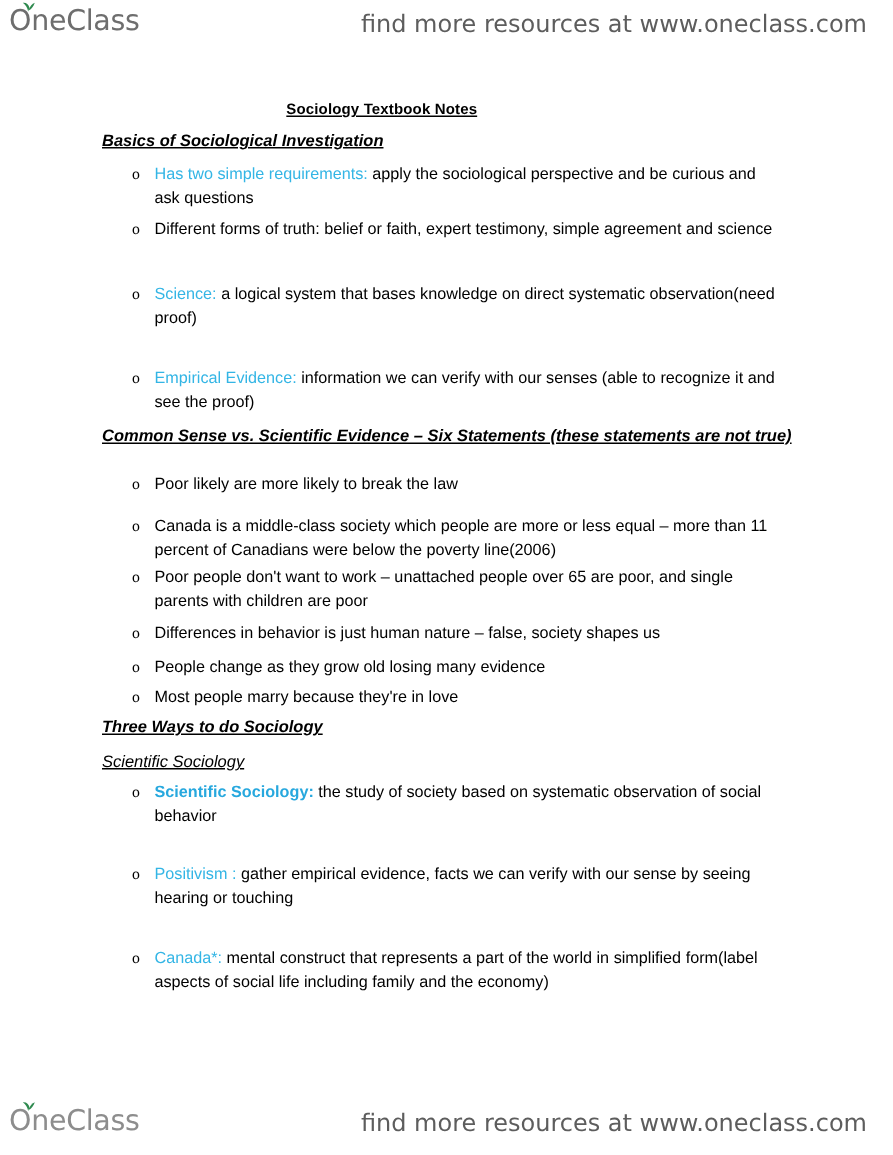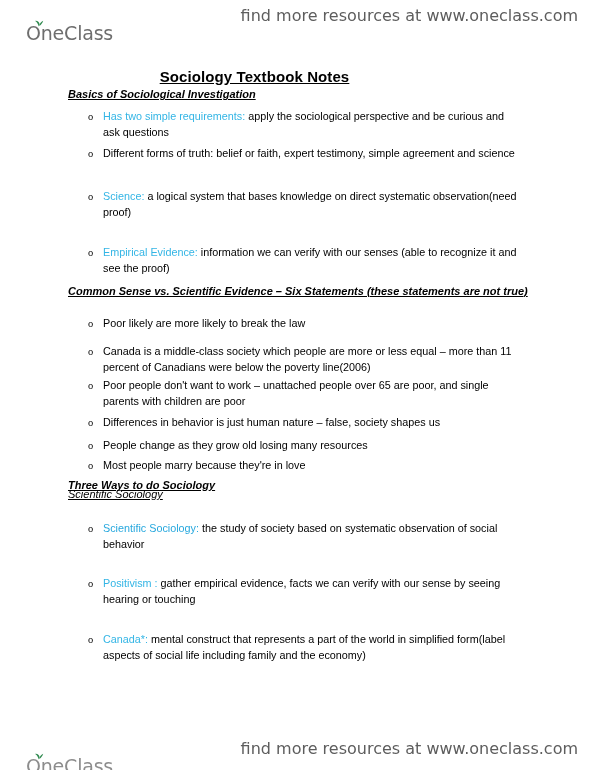--- a/index.html
+++ b/index.html
@@ -19,26 +19,25 @@
   
   .page-header {
     position: absolute;
     top: 0;
     left: 0;
     width: 595px;
     height: 40px;
   }
   .brand-logo {
     position: absolute;
-    left: 26px;
+    left: 6px;
     top: 3px;
     display: flex;
     align-items: flex-start;
     user-select: none;
-    margin-top: 19px;
   }
   .brand-logo .logo-mark {
     position: relative;
     display: inline-block;
   }
   .brand-logo .logo-text {
     font-family: "DejaVu Sans", sans-serif;
     font-size: 19px;
     letter-spacing: -0.2px;
     color: #6e6e6e;
@@ -88,21 +87,21 @@
     left: 0;
     top: 0;
     width: 595px;
   }
   .doc-title {
     position: absolute;
     left: 0;
     top: 68px;
     width: 509px;
     text-align: center;
-    font-size: 15px;
+    font-size: 10px;
     font-weight: bold;
     text-decoration: underline;
     letter-spacing: 0.1px;
   }
   .section-heading {
     position: absolute;
     left: 68px;
     font-size: 11px;
     font-style: italic;
     font-weight: bold;
@@ -129,21 +128,21 @@
     font-family: "Liberation Serif", serif;
   }
   .bullet-text {
     display: block;
     margin-left: 15px;
   }
   .term {
     color: #33b5e5;
   }
   .term.strong {
-    font-weight: normal;
+    font-weight: bold;
     color: #27a8de;
   }
 </style>
 </head>
 <body>
 
 <div class="page-header">
   <div class="brand-logo">
     <span class="logo-mark">
       <svg class="leaf-icon" viewBox="0 0 10 8">
@@ -188,28 +187,28 @@
       <div class="bullet-item" style="top: 378px;">
         <span class="bullet-marker">o</span>
         <span class="bullet-text"><span>Poor people don't want to work – unattached people over 65 are poor, and single parents with children are poor</span></span>
       </div>
       <div class="bullet-item" style="top: 415px;">
         <span class="bullet-marker">o</span>
         <span class="bullet-text"><span>Differences in behavior is just human nature – false, society shapes us</span></span>
       </div>
       <div class="bullet-item" style="top: 438px;">
         <span class="bullet-marker">o</span>
-        <span class="bullet-text"><span>People change as they grow old losing many resources</span></span>
+        <span class="bullet-text"><span>People change as they grow old losing many evidence</span></span>
       </div>
       <div class="bullet-item" style="top: 458px;">
         <span class="bullet-marker">o</span>
         <span class="bullet-text"><span>Most people marry because they're in love</span></span>
       </div>
       <div class="section-heading" style="top: 479px;">Three Ways to do Sociology </div>
-      <div class="section-heading plain" style="top: 488px;">Scientific Sociology </div>
+      <div class="section-heading plain" style="top: 502px;">Scientific Sociology </div>
       <div class="bullet-item" style="top: 521px;">
         <span class="bullet-marker">o</span>
         <span class="bullet-text"><span class="term strong">Scientific Sociology:</span><span> the study of society based on systematic observation of social behavior</span></span>
       </div>
       <div class="bullet-item" style="top: 576px;">
         <span class="bullet-marker">o</span>
         <span class="bullet-text"><span class="term">Positivism :</span><span> gather empirical evidence, facts we can verify with our sense by seeing hearing or touching</span></span>
       </div>
       <div class="bullet-item" style="top: 632px;">
         <span class="bullet-marker">o</span>

